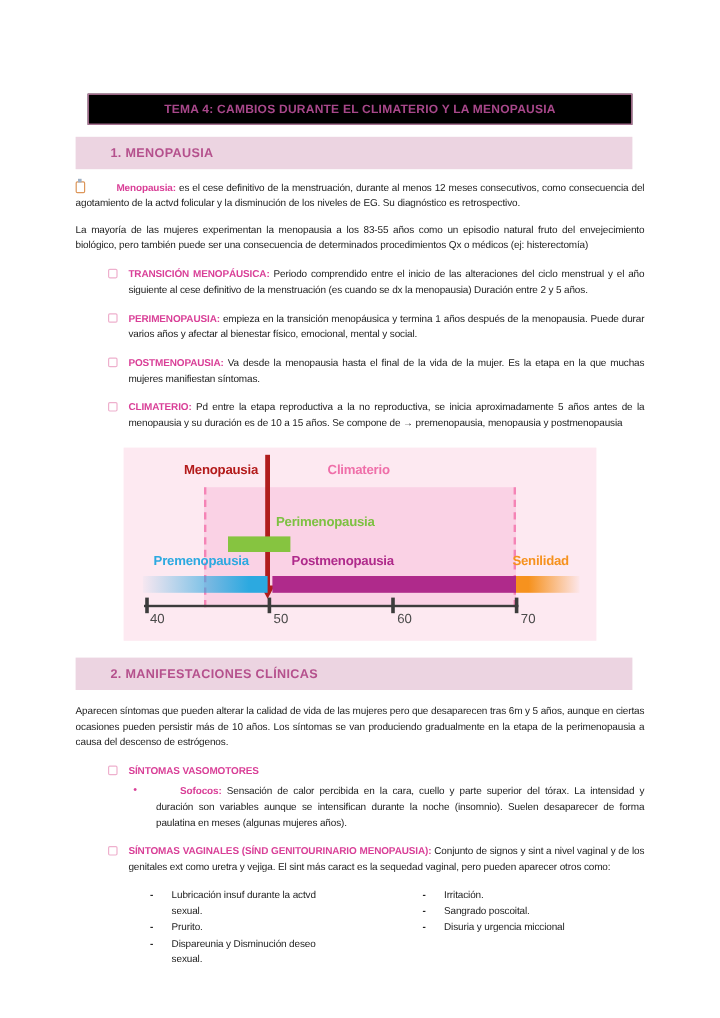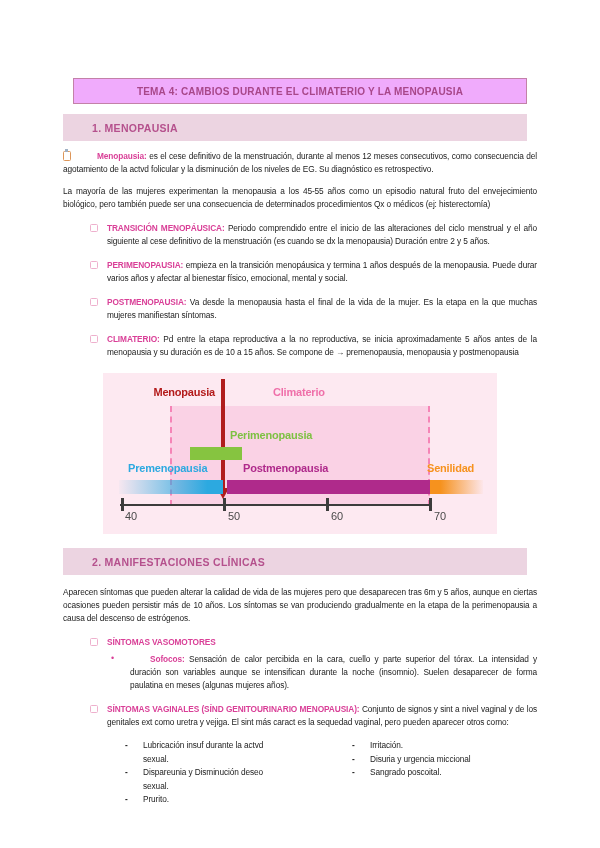--- a/index.html
+++ b/index.html
@@ -4,21 +4,21 @@
 <style>
   * { margin:0; padding:0; box-sizing:border-box; }
   html,body { background:#ffffff; }
   .page {
     position:relative; width:600px; height:848px; background:#fff;
     font-family:"Liberation Sans", sans-serif; color:#1f1f1f;
     padding-top:78px; overflow:hidden;
   }
   
   .banner-title {
-    margin:0 73px; height:26px; background:#f0abfc; border:1px solid #c381a8;
+    margin:0 73px; height:26px; background:#000000; border:1px solid #c381a8;
     display:flex; align-items:center; justify-content:center;
   }
   .banner-title span {
     color:#a8478a; font-weight:700; font-size:10px; letter-spacing:.2px;
   }
   .banner-section {
     margin:10px 73px 0 63px; height:27px; background:#ecd4e1;
     display:flex; align-items:center; padding-left:29px;
   }
   .banner-section span { color:#b5518d; font-weight:700; font-size:10.5px; letter-spacing:.3px; }
@@ -100,21 +100,21 @@
   </div>
 
   <div class="banner-section">
     <span>1. MENOPAUSIA</span>
   </div>
 
   <div class="content">
 
     <p class="para"><span class="clipboard"></span><span class="term">Menopausia:</span><span> es el cese definitivo de la menstruación, durante al menos 12 meses consecutivos, como consecuencia del agotamiento de la actvd folicular y la disminución de los niveles de EG. Su diagnóstico es retrospectivo.</span></p>
 
-    <p class="para">La mayoría de las mujeres experimentan la menopausia a los 45-55 años como un episodio natural fruto del envejecimiento biológico, pero también puede ser una consecuencia de determinados procedimientos Qx o médicos (ej: histerectomía)</p>
+    <p class="para">La mayoría de las mujeres experimentan la menopausia a los 83-55 años como un episodio natural fruto del envejecimiento biológico, pero también puede ser una consecuencia de determinados procedimientos Qx o médicos (ej: histerectomía)</p>
 
     <div class="check-item">
       <span class="chk"></span>
       <p class="para2"><span class="term-caps">TRANSICIÓN MENOPÁUSICA:</span><span> Periodo comprendido entre el inicio de las alteraciones del ciclo menstrual y el año siguiente al cese definitivo de la menstruación (es cuando se dx la menopausia) Duración entre 2 y 5 años.</span></p>
     </div>
 
     <div class="check-item">
       <span class="chk"></span>
       <p class="para2"><span class="term-caps">PERIMENOPAUSIA:</span><span> empieza en la transición menopáusica y termina 1 años después de la menopausia. Puede durar varios años y afectar al bienestar físico, emocional, mental y social.</span></p>
     </div>
@@ -175,25 +175,25 @@
     </div>
 
     <div class="check-item">
       <span class="chk"></span>
       <p class="para2"><span class="term-caps">SÍNTOMAS VAGINALES (SÍND GENITOURINARIO MENOPAUSIA):</span><span> Conjunto de signos y sint a nivel vaginal y de los genitales ext como uretra y vejiga. El sint más caract es la sequedad vaginal, pero pueden aparecer otros como:</span></p>
     </div>
 
     <div class="dash-cols">
       <div class="dash-col-left">
         <div class="dash-item">Lubricación insuf durante la actvd sexual.</div>
+        <div class="dash-item">Prurito.</div>
         <div class="dash-item">Dispareunia y Disminución deseo sexual.</div>
-        <div class="dash-item">Prurito.</div>
       </div>
       <div class="dash-col-right">
         <div class="dash-item">Irritación.</div>
+        <div class="dash-item">Sangrado poscoital.</div>
         <div class="dash-item">Disuria y urgencia miccional</div>
-        <div class="dash-item">Sangrado poscoital.</div>
       </div>
     </div>
 
   </div>
 
 </div>
 
 </body></html>

